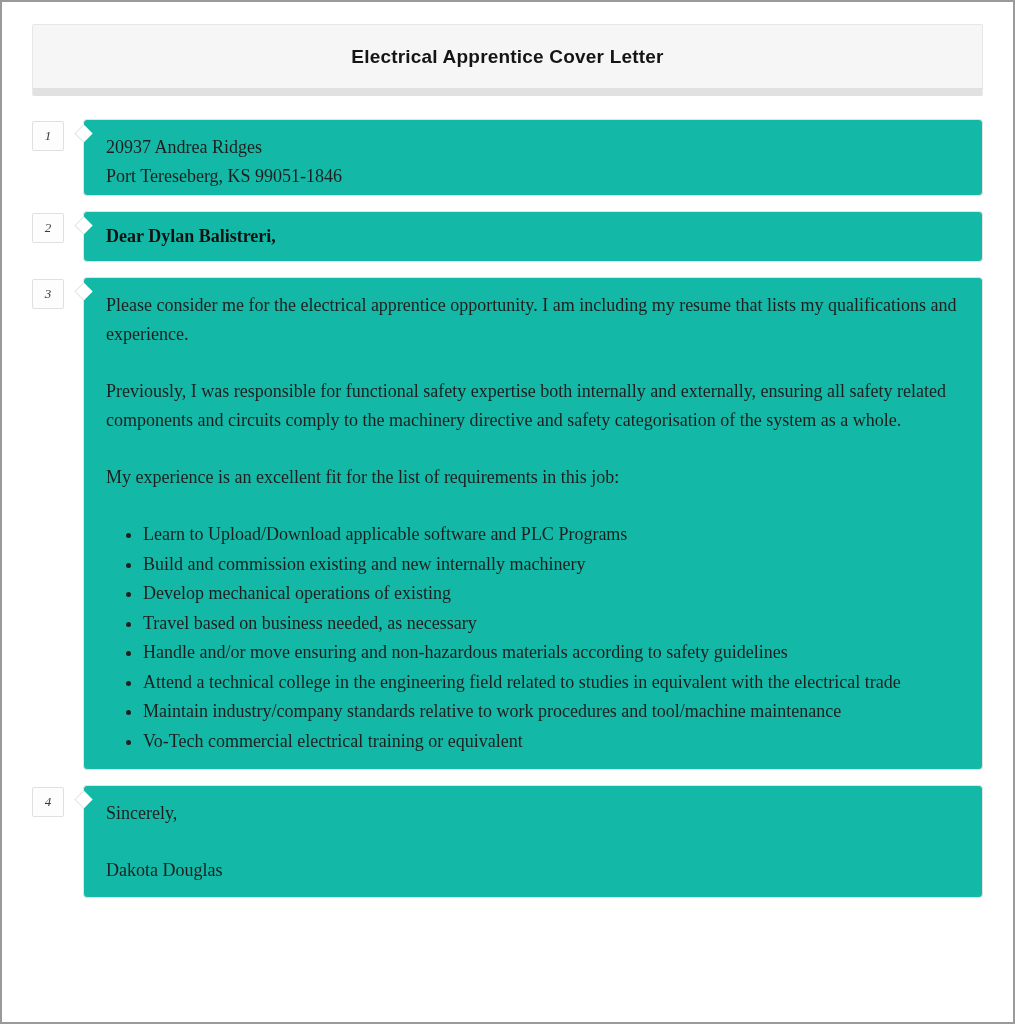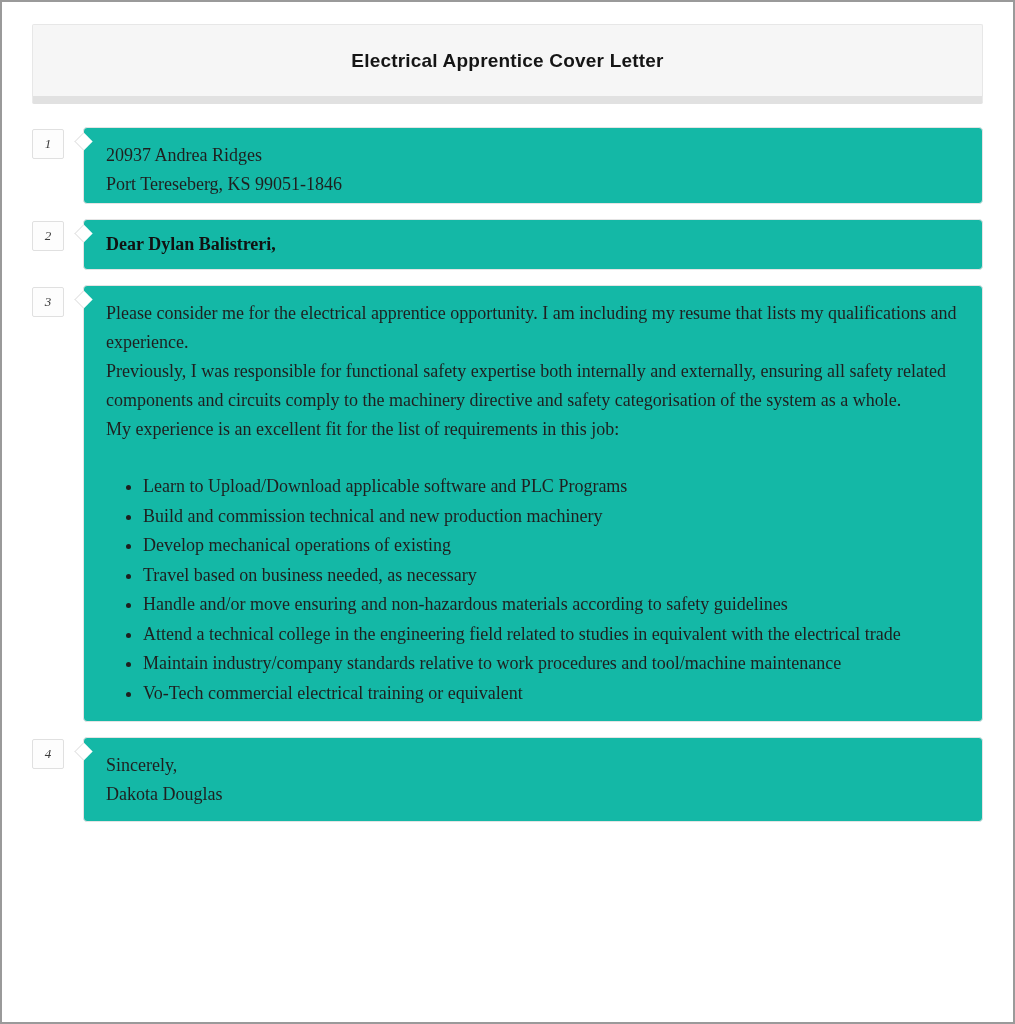--- a/index.html
+++ b/index.html
@@ -10,21 +10,21 @@
     border: 2px solid #9a9a9a;
     background: #ffffff;
     font-family: "Liberation Serif", serif;
     color: #1f1f1f;
     overflow: hidden;
   }
 
   
   .title-box {
     margin: 22px 30px 0;
-    height: 80px;
+    height: 72px;
     background: #f6f6f6;
     border: 1px solid #e7e7e7;
     border-bottom: 8px solid #e1e1e1;
     border-radius: 2px;
     display: flex;
     align-items: center;
     justify-content: center;
   }
   .title-box h1 {
     margin: 0;
@@ -79,21 +79,21 @@
     left: -7px;
     width: 12px;
     height: 12px;
     background: #ffffff;
     border-left: 1px solid #e4e4e4;
     border-bottom: 1px solid #e4e4e4;
     transform: rotate(45deg);
   }
 
   .bubble p { margin: 0; }
-  .bubble p + p { }
+  .bubble p + p { margin-top: 28px; }
   .bold { font-weight: 700; color: #111111; }
 
   .bubble-address { padding: 13px 22px 4px; }
   .bubble-salutation { padding: 10px 22px; }
   .bubble-body { padding: 13px 22px; }
   .bubble-closing { padding: 13px 22px 12px; }
 
   .bubble ul {
     margin: 28px 0 0;
     padding: 0 0 0 37px;
@@ -126,21 +126,21 @@
 </div>
 
 <div class="row">
   <div class="badge">3</div>
   <div class="bubble bubble-body">
     <p>Please consider me for the electrical apprentice opportunity. I am including my resume that lists my qualifications and experience.</p>
     <p>Previously, I was responsible for functional safety expertise both internally and externally, ensuring all safety related components and circuits comply to the machinery directive and safety categorisation of the system as a whole.</p>
     <p>My experience is an excellent fit for the list of requirements in this job:</p>
     <ul>
       <li>Learn to Upload/Download applicable software and PLC Programs</li>
-      <li>Build and commission technical and new production machinery</li>
+      <li>Build and commission existing and new internally machinery</li>
       <li>Develop mechanical operations of existing</li>
       <li>Travel based on business needed, as necessary</li>
       <li>Handle and/or move ensuring and non-hazardous materials according to safety guidelines</li>
       <li>Attend a technical college in the engineering field related to studies in equivalent with the electrical trade</li>
       <li>Maintain industry/company standards relative to work procedures and tool/machine maintenance</li>
       <li>Vo-Tech commercial electrical training or equivalent</li>
     </ul>
   </div>
 </div>
 

